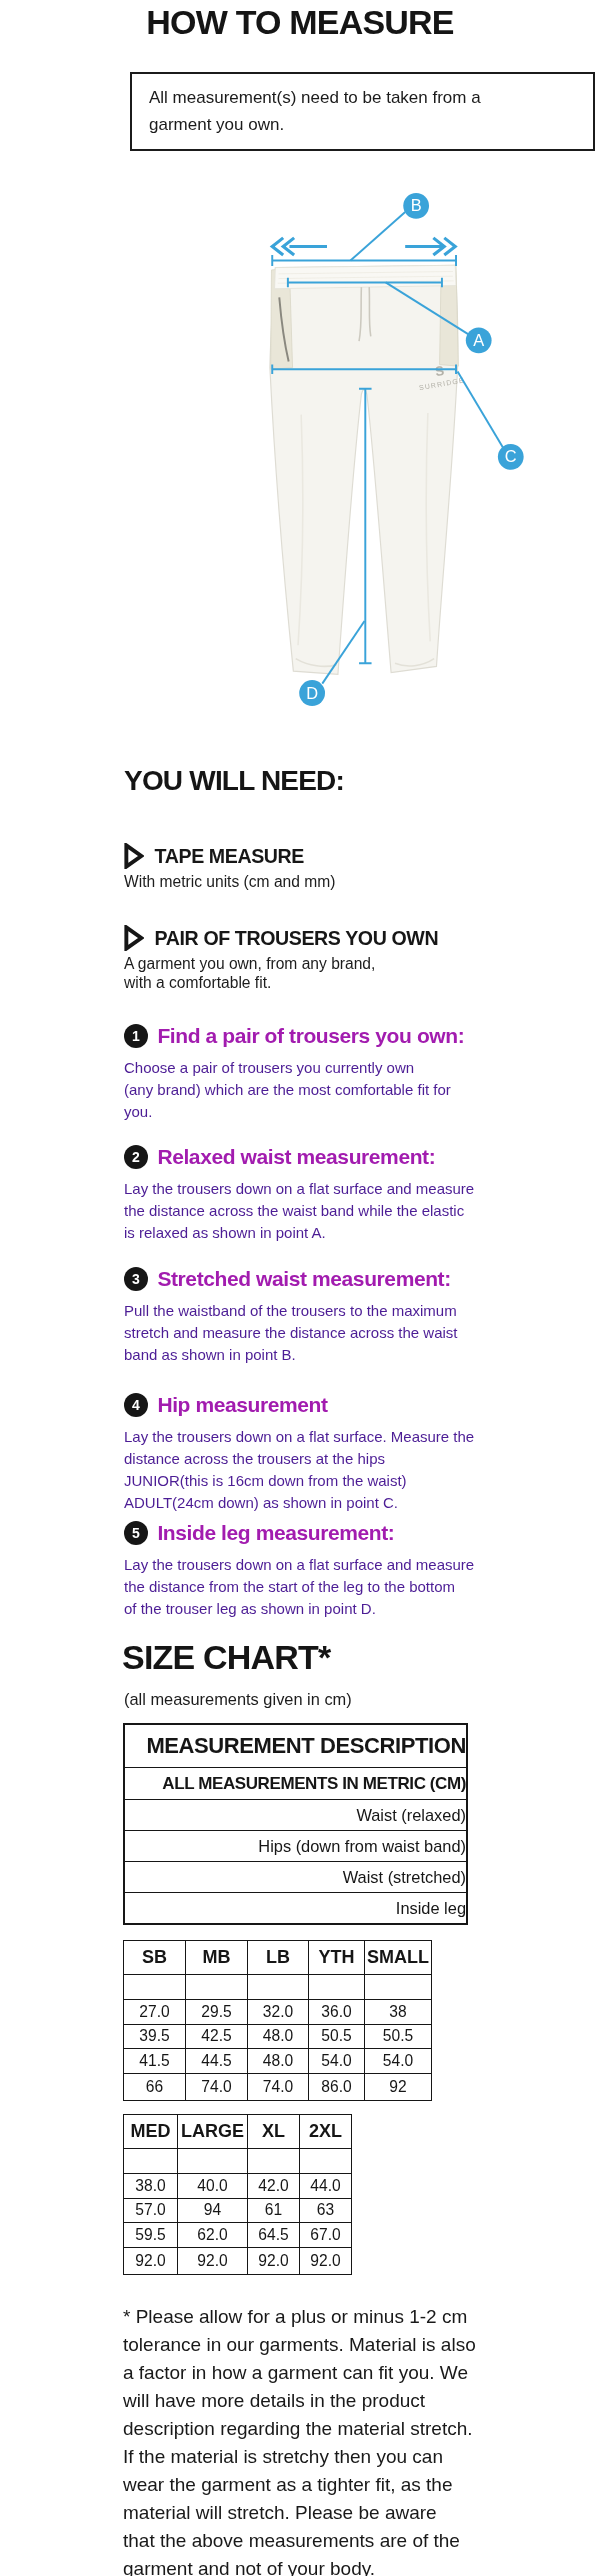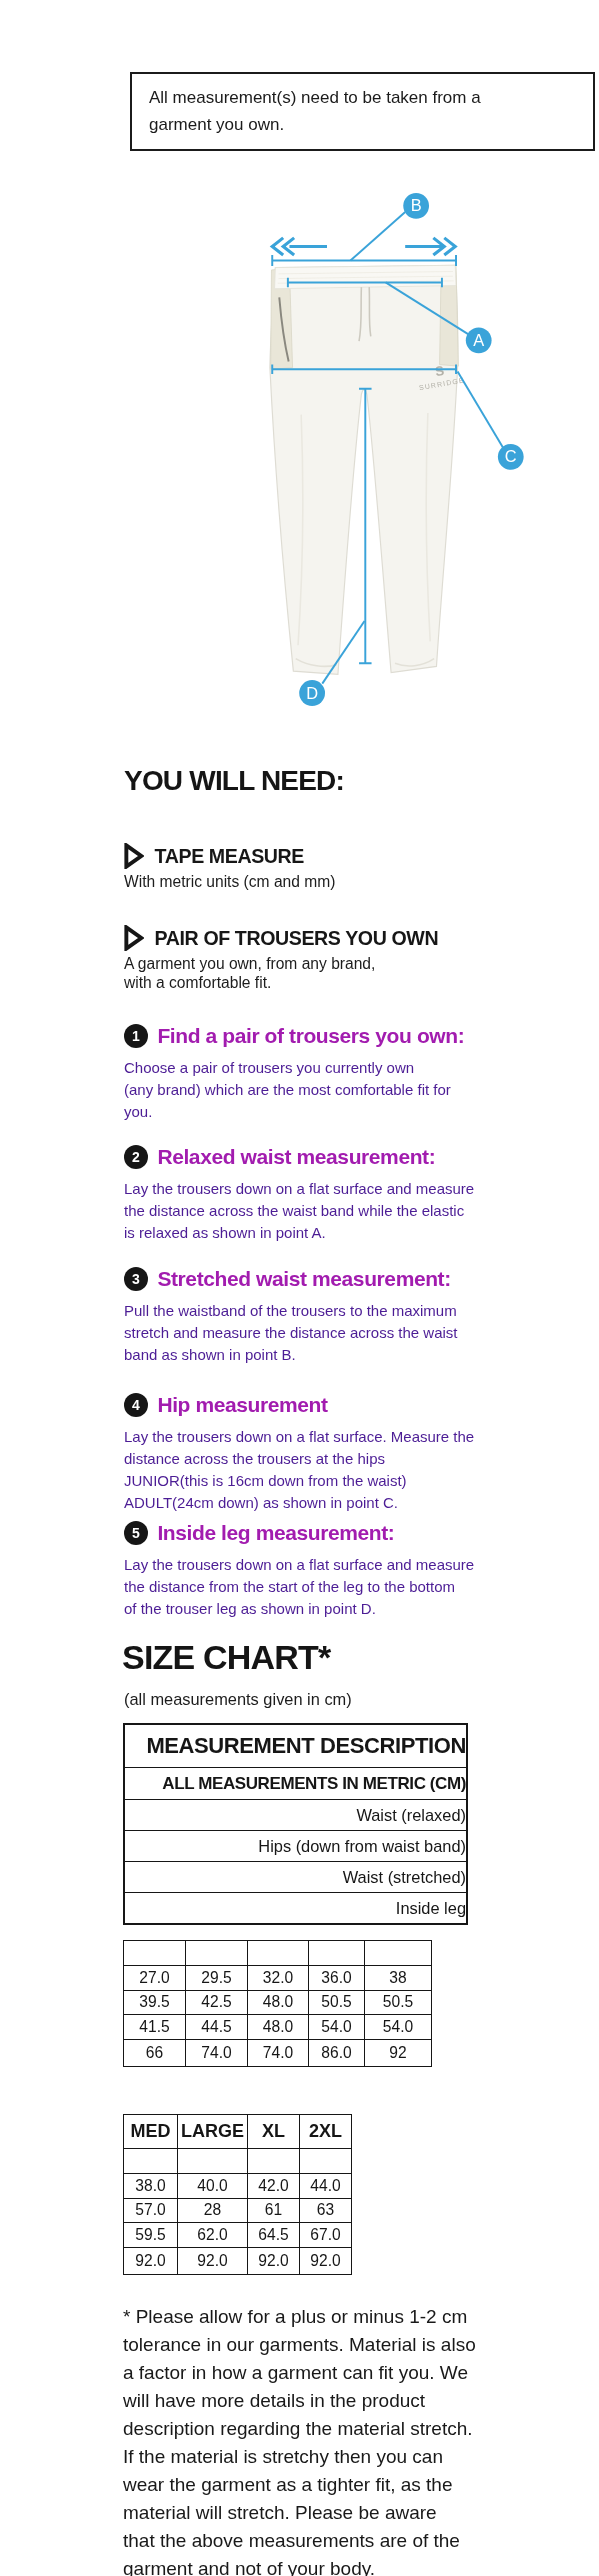--- a/index.html
+++ b/index.html
@@ -67,20 +67,21 @@
   .disclaimer {
     top:2303px; left:123px; width:426px;
     font-size:19px; line-height:28px; white-space:pre-line; color:#191919;
   }
 </style>
 </head>
 <body>
 
 <div class="page">
 
+  <div class="abs page-title">HOW TO MEASURE</div>
 
   <div class="abs notice-box">
     <div class="notice-text">All measurement(s) need to be taken from a
 garment you own.</div>
   </div>
 
   <svg class="abs diagram" width="600" height="610" viewBox="0 0 767 780">
 
     <g>
       <path d="M352,112 L582,109 C585,160 586,200 585,240 C578,380 566,500 558,622
@@ -230,20 +231,27 @@
   <div class="abs size-table junior-table">
     <table>
       <colgroup>
           <col style="width:62px">
           <col style="width:62px">
           <col style="width:61px">
           <col style="width:56px">
           <col style="width:67px">
         </colgroup>
       <tbody>
+          <tr>
+        <td class="hdr">SB</td>
+        <td class="hdr">MB</td>
+        <td class="hdr">LB</td>
+        <td class="hdr">YTH</td>
+        <td class="hdr">SMALL</td>
+      </tr>
       <tr>
         <td class="empty"></td>
             <td class="empty"></td>
             <td class="empty"></td>
             <td class="empty"></td>
             <td class="empty"></td>
       </tr>
       <tr>
         <td>27.0</td>
         <td>29.5</td>
@@ -298,21 +306,21 @@
             <td class="empty"></td>
       </tr>
       <tr>
         <td>38.0</td>
         <td>40.0</td>
         <td>42.0</td>
         <td>44.0</td>
       </tr>
       <tr>
         <td>57.0</td>
-        <td>28</td>
+        <td>94</td>
         <td>61</td>
         <td>63</td>
       </tr>
       <tr>
         <td>59.5</td>
         <td>62.0</td>
         <td>64.5</td>
         <td>67.0</td>
       </tr>
       <tr class="last">

